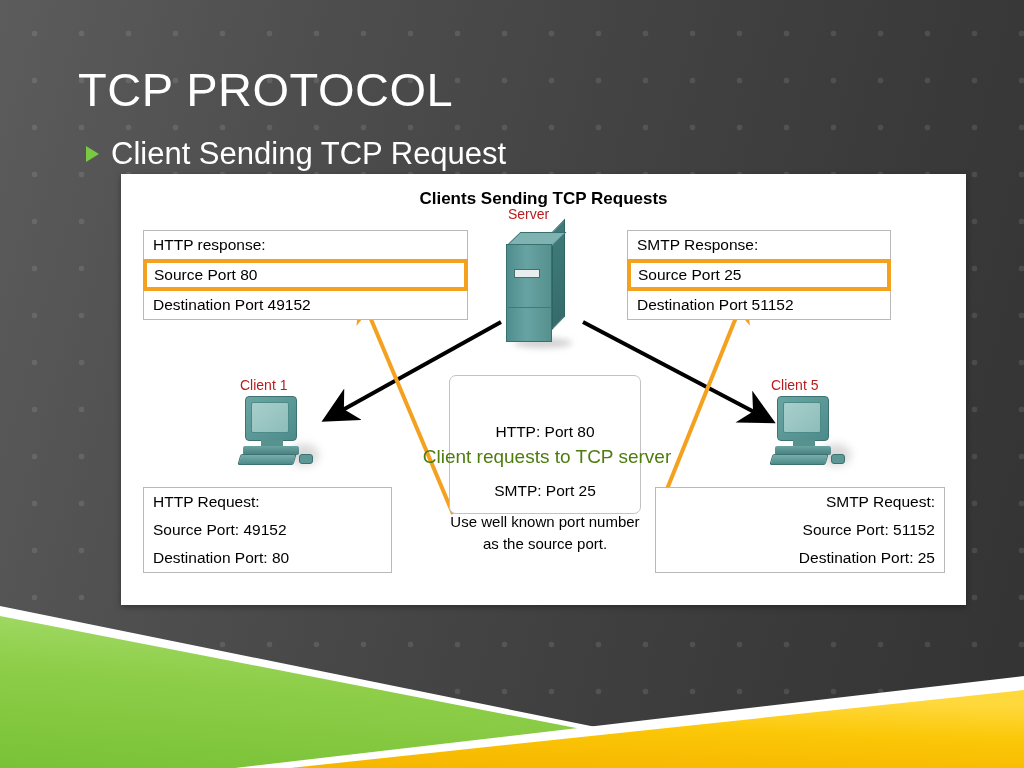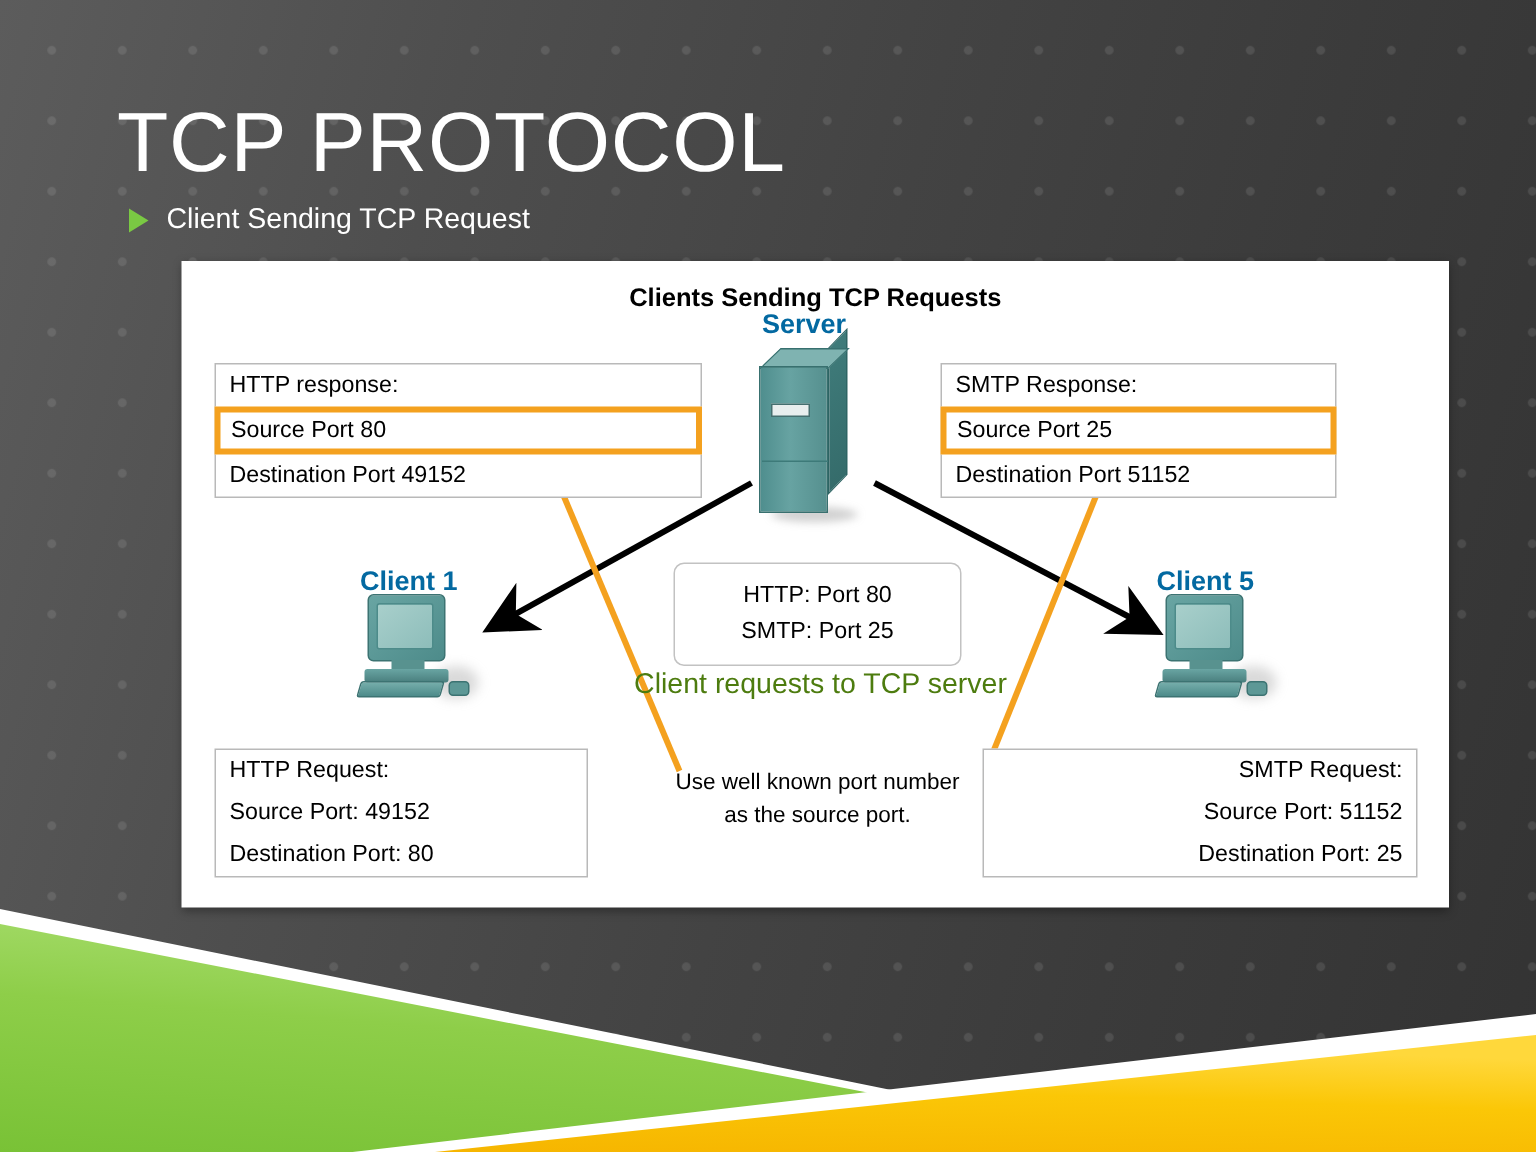--- a/index.html
+++ b/index.html
@@ -17,21 +17,21 @@
     background:
       radial-gradient(circle at 50% 50%, rgba(255,255,255,0.10) 0 2.6px, rgba(255,255,255,0) 3.2px) 11px 10px / 47px 47px,
       linear-gradient(105deg, #5c5c5c 0%, #4e4e4e 26%, #434343 52%, #3b3b3b 74%, #333333 100%);
   }
 
   
   .slide-title {
     position: absolute;
     left: 78px;
     top: 62px;
-    font-size: 56px;
+    font-size: 47px;
     letter-spacing: 0.5px;
     color: #ffffff;
     font-weight: 400;
     text-transform: uppercase;
     white-space: nowrap;
   }
   .bullet-row {
     position: absolute;
     left: 86px;
     top: 136px;
@@ -40,21 +40,21 @@
     gap: 12px;
     white-space: nowrap;
   }
   .bullet-marker {
     width: 0; height: 0;
     border-left: 13px solid #7ac943;
     border-top: 8px solid transparent;
     border-bottom: 8px solid transparent;
   }
   .bullet-text {
-    font-size: 19px;
+    font-size: 31px;
     color: #ffffff;
     font-weight: 400;
   }
 
   
   .diagram-panel {
     position: absolute;
     left: 121px;
     top: 174px;
     width: 845px;
@@ -78,21 +78,20 @@
     color: #000;
   }
 
   
   .info-box {
     position: absolute;
     background: #fff;
     border: 1px solid #b9b9b9;
     box-sizing: border-box;
     padding: 0;
-    margin-top: 12px;
   }
   .info-line {
     font-size: 15.5px;
     color: #000;
     padding: 4px 9px;
     line-height: 20px;
     white-space: nowrap;
   }
   .info-line.highlight {
     border: 4px solid #f4a11f;
@@ -112,21 +111,21 @@
     position: absolute;
     left: 328px;
     top: 201px;
     width: 190px;
     border: 1px solid #c2c2c2;
     border-radius: 7px;
     background: #fff;
     padding: 9px 0 10px;
     text-align: center;
   }
-  .box-ports .info-line { padding: 2px 0; text-align: center; }
+  .box-ports .info-line { padding: 2px 0; text-align: center; margin-top: 35px; }
 
   .caption-center {
     position: absolute;
     left: 276px;
     top: 272px;
     width: 300px;
     text-align: center;
     font-size: 19px;
     color: #4d7c0f;
     white-space: nowrap;
@@ -138,23 +137,23 @@
     width: 250px;
     text-align: center;
     font-size: 15px;
     color: #000;
     line-height: 22px;
   }
 
   
   .device-label {
     position: absolute;
-    font-size: 18px;
-    font-weight: bold;
-    color: #0369a1;
+    font-size: 14px;
+    font-weight: normal;
+    color: #b91c1c;
     white-space: nowrap;
   }
   .label-server  { left: 387px; top: 32px; }
   .label-client1 { left: 119px; top: 203px; }
   .label-client2 { left: 650px; top: 203px; }
 
   
   .server-icon {
     position: absolute;
     left: 385px;

